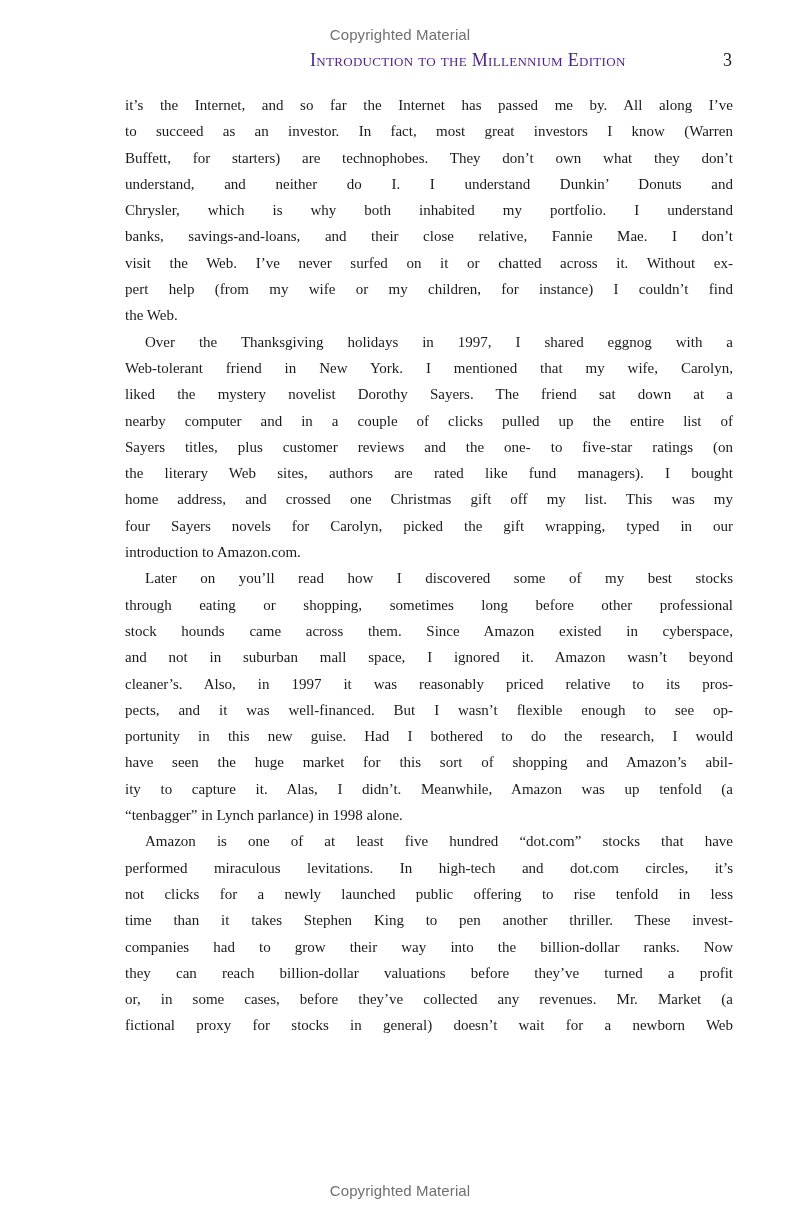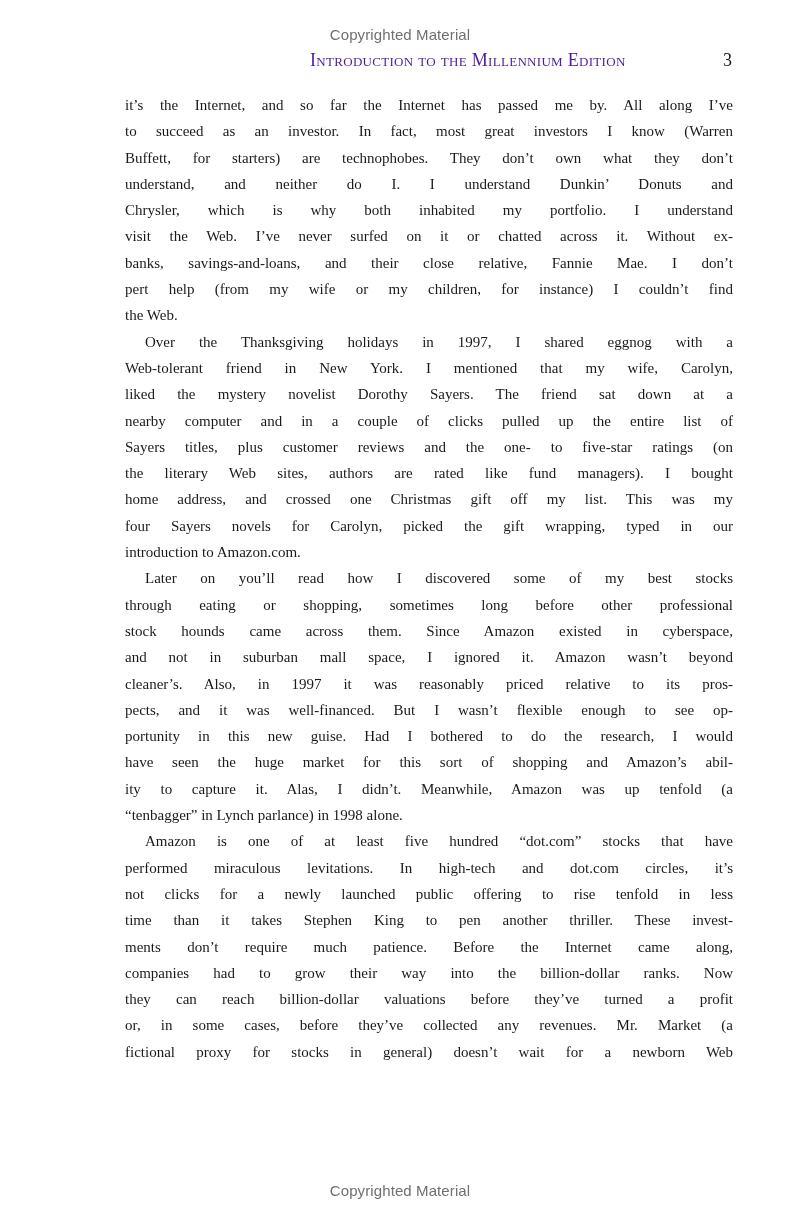--- a/index.html
+++ b/index.html
@@ -87,22 +87,22 @@
 </div>
 
 <div class="body-text">
 
   <div>
     <span class="line">it’s the Internet, and so far the Internet has passed me by. All along I’ve</span>
     <span class="line">to succeed as an investor. In fact, most great investors I know (Warren</span>
     <span class="line">Buffett, for starters) are technophobes. They don’t own what they don’t</span>
     <span class="line">understand, and neither do I. I understand Dunkin’ Donuts and</span>
     <span class="line">Chrysler, which is why both inhabited my portfolio. I understand</span>
+    <span class="line">banks, savings-and-loans, and their close relative, Fannie Mae. I don’t</span>
     <span class="line">visit the Web. I’ve never surfed on it or chatted across it. Without ex-</span>
-    <span class="line">banks, savings-and-loans, and their close relative, Fannie Mae. I don’t</span>
     <span class="line">pert help (from my wife or my children, for instance) I couldn’t find</span>
     <span class="line last">the Web.</span>
   </div>
 
   <div>
     <span class="line indent">Over the Thanksgiving holidays in 1997, I shared eggnog with a</span>
     <span class="line">Web-tolerant friend in New York. I mentioned that my wife, Carolyn,</span>
     <span class="line">liked the mystery novelist Dorothy Sayers. The friend sat down at a</span>
     <span class="line">nearby computer and in a couple of clicks pulled up the entire list of</span>
     <span class="line">Sayers titles, plus customer reviews and the one- to five-star ratings (on</span>
@@ -123,21 +123,20 @@
     <span class="line">have seen the huge market for this sort of shopping and Amazon’s abil-</span>
     <span class="line">ity to capture it. Alas, I didn’t. Meanwhile, Amazon was up tenfold (a</span>
     <span class="line last">“tenbagger” in Lynch parlance) in 1998 alone.</span>
   </div>
 
   <div>
     <span class="line indent">Amazon is one of at least five hundred “dot.com” stocks that have</span>
     <span class="line">performed miraculous levitations. In high-tech and dot.com circles, it’s</span>
     <span class="line">not clicks for a newly launched public offering to rise tenfold in less</span>
     <span class="line">time than it takes Stephen King to pen another thriller. These invest-</span>
-    <span class="line">ments don’t require much patience. Before the Internet came along,</span>
     <span class="line">companies had to grow their way into the billion-dollar ranks. Now</span>
     <span class="line">they can reach billion-dollar valuations before they’ve turned a profit</span>
     <span class="line">or, in some cases, before they’ve collected any revenues. Mr. Market (a</span>
     <span class="line">fictional proxy for stocks in general) doesn’t wait for a newborn Web</span>
   </div>
 </div>
 
 <div class="watermark bottom">Copyrighted Material</div>
 
 </body></html>

